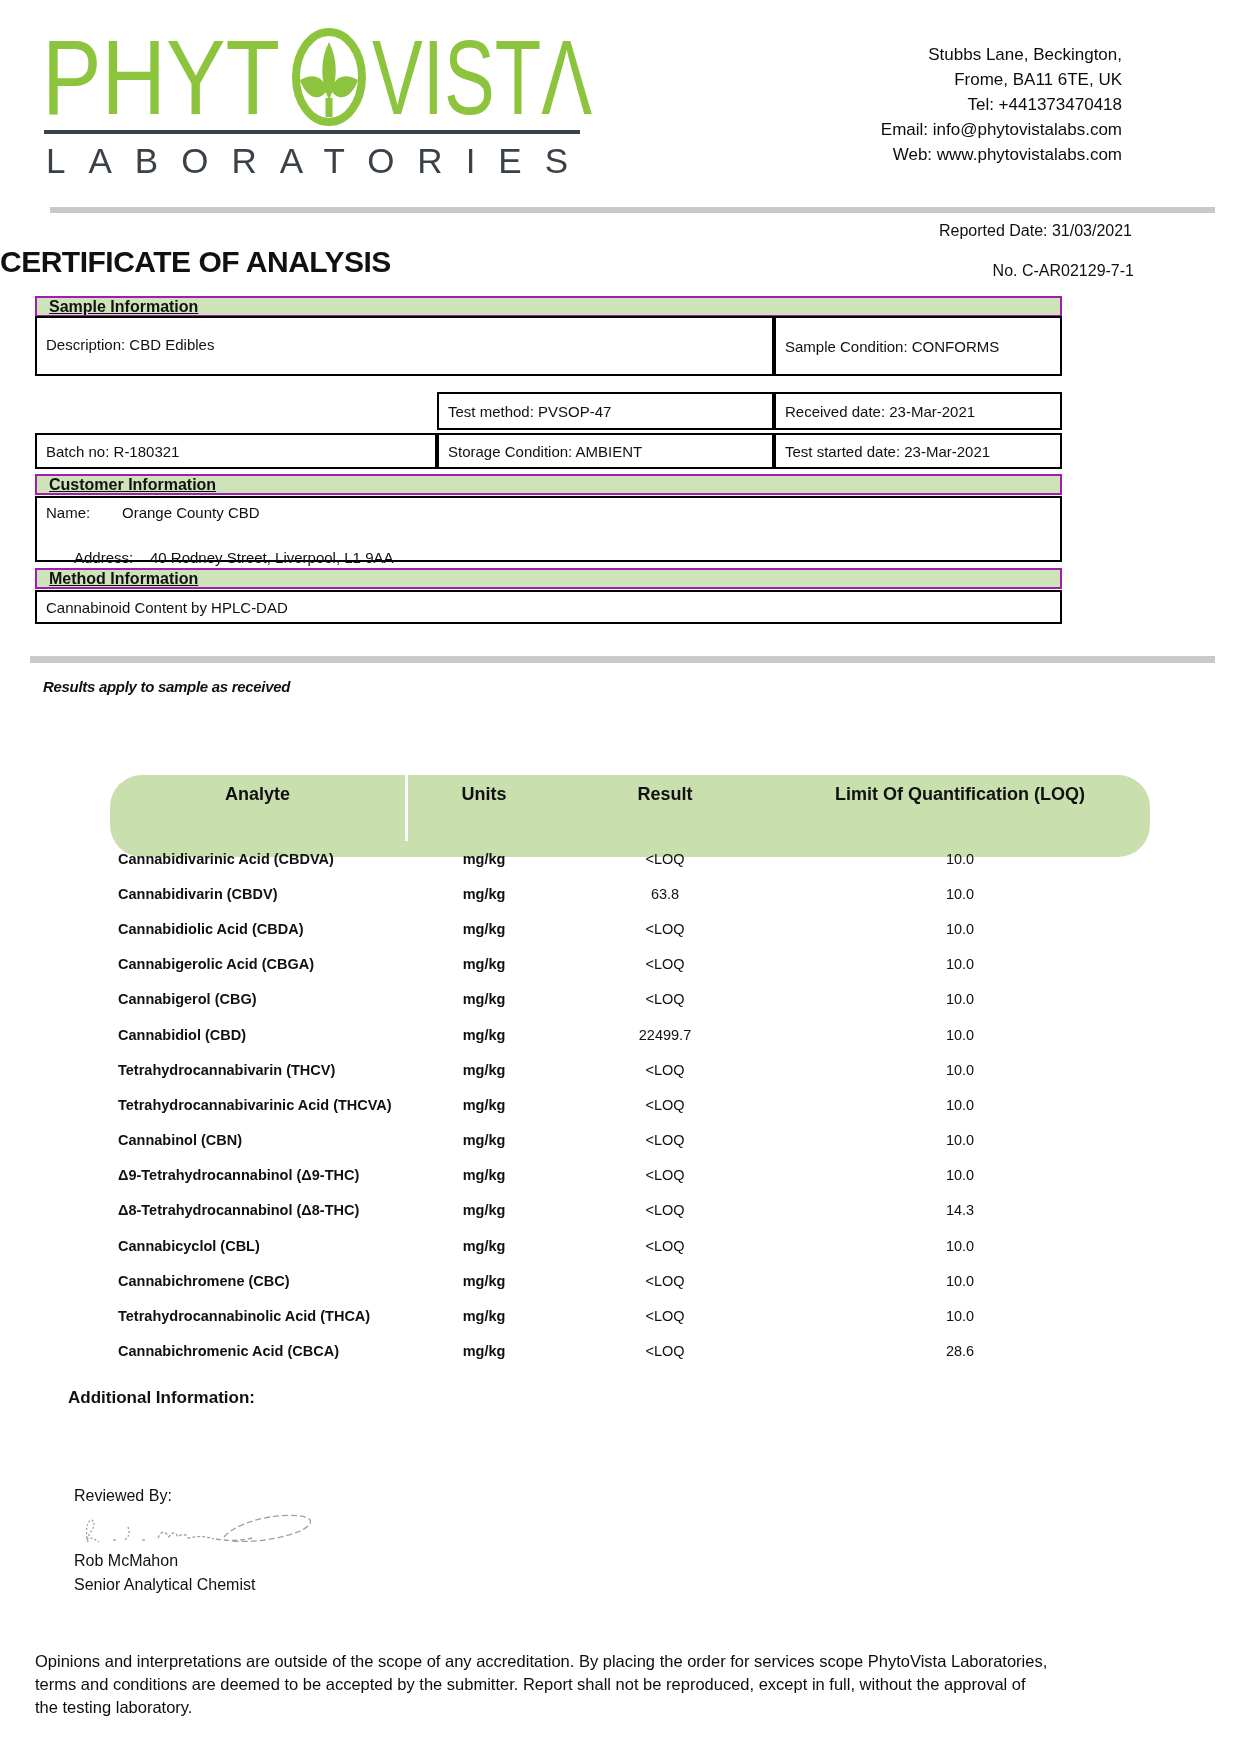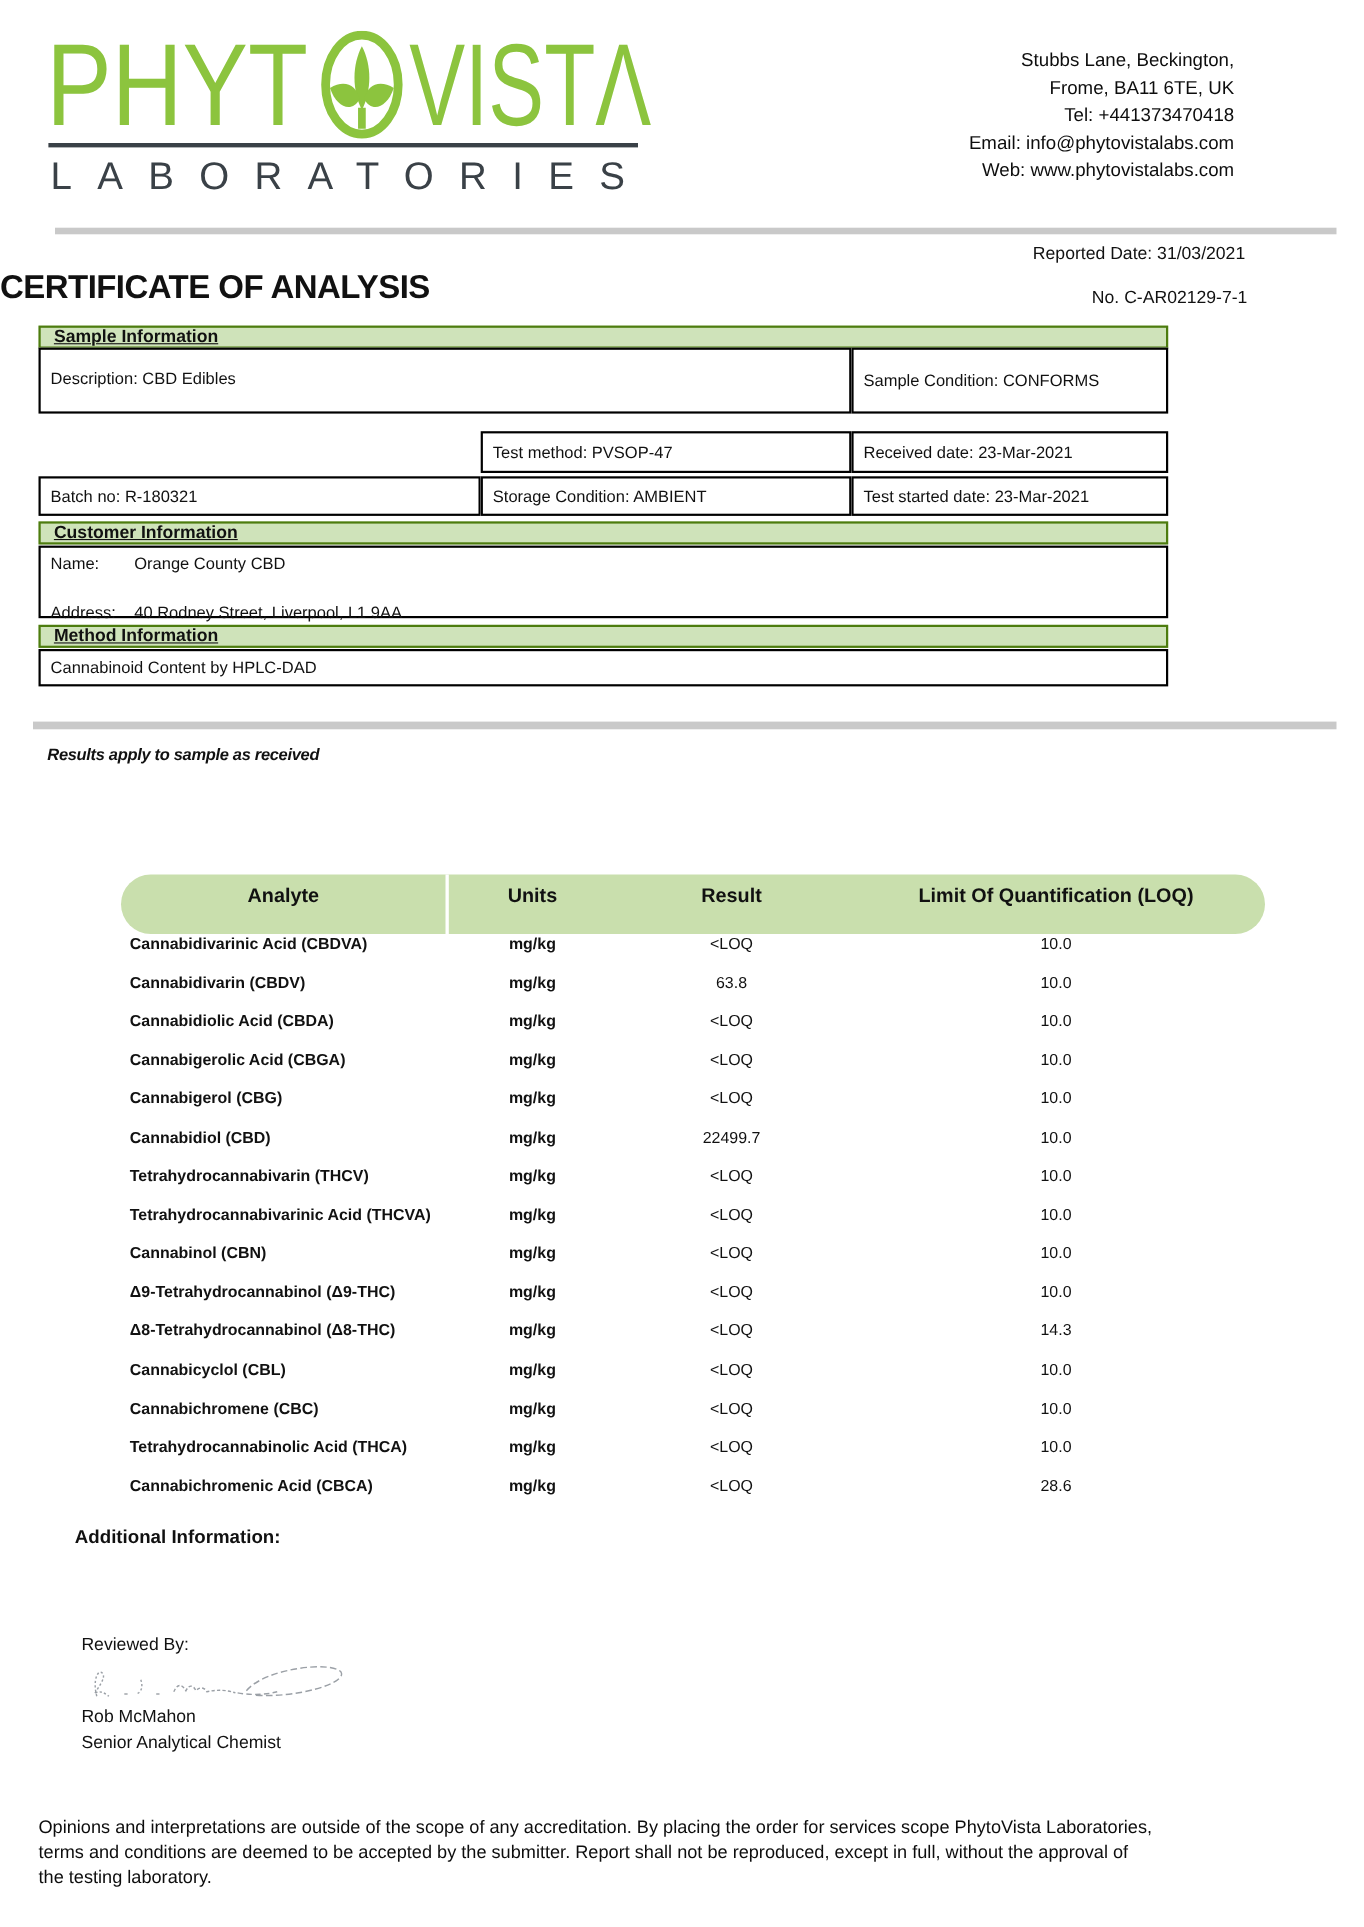--- a/index.html
+++ b/index.html
@@ -25,38 +25,38 @@
   .bar-mid{left:30px; top:656px; width:1185px; height:7px;}
   .reported-date{position:absolute; right:108px; top:222px; font-size:16px;}
   .coa-title{
     position:absolute; left:0; top:245px; width:1142px; 
     font-size:30px; font-weight:bold; letter-spacing:-0.5px;
   }
   .coa-number{position:absolute; right:106px; top:262px; font-size:16px;}
   
   .section-bar{
     position:absolute; left:35px; width:1027px; height:21px;
-    background:#cfe3ba; border:2px solid #4d7c0f; box-sizing:border-box;
+    background:#cfe3ba; border:2px solid #a21caf; box-sizing:border-box;
     font-size:16px; font-weight:bold; text-decoration:underline;
     padding-left:12px; display:flex; align-items:center;
   }
   .cellbox{
     position:absolute; border:2px solid #000; box-sizing:border-box;
     font-size:15px; background:#fff;
   }
   .v-center{display:flex; align-items:center; padding-left:9px;}
   .top-left{padding:18px 0 0 9px;}
   
   .results-note{
     position:absolute; left:43px; top:678px;
     font-size:15px; font-weight:bold; font-style:italic; letter-spacing:-0.3px;
   }
   
   .tbl-header{
-    position:absolute; left:110px; top:795px; width:1040px; height:54px;
+    position:absolute; left:110px; top:775px; width:1040px; height:82px;
     background:#c9dfad;
     border-radius:32px;
   }
   .tbl-header .hsep{position:absolute; left:295px; top:0; width:3px; height:66px; background:#ffffff;}
   .hcell{position:absolute; top:9px; font-size:18px; font-weight:bold; text-align:center;}
   .h1{left:0; width:295px;}
   .h2{left:298px; width:152px;}
   .h3{left:450px; width:210px;}
   .h4{left:660px; width:380px;}
   .tbl-body{position:absolute; left:110px; top:841px; width:1040px;}
@@ -123,21 +123,21 @@
   <div class="cellbox v-center" style="left:774px; top:433px; width:288px; height:36px;">Test started date: 23-Mar-2021</div>
 
   <div class="section-bar" style="top:474px;">
     <span>Customer Information</span>
   </div>
   <div class="cellbox" style="left:35px; top:496px; width:1027px; height:66px; padding:6px 0 0 9px;">
     <div style="margin-bottom:28px;">
       <span style="display:inline-block; width:76px;">Name:</span><span>Orange County CBD</span>
     </div>
     <div>
-      <span style="display:inline-block; width:76px;">Address:</span><span>40 Rodney Street, Liverpool, L1 9AA</span>
+      <span style="display:inline-block; width:76px;margin-left:28px;">Address:</span><span>40 Rodney Street, Liverpool, L1 9AA</span>
     </div>
   </div>
 
   <div class="section-bar" style="top:568px;">
     <span>Method Information</span>
   </div>
   <div class="cellbox v-center" style="left:35px; top:590px; width:1027px; height:34px;">Cannabinoid Content by HPLC-DAD</div>
 
   <div class="gray-bar bar-mid"></div>
   <div class="results-note">Results apply to sample as received</div>

